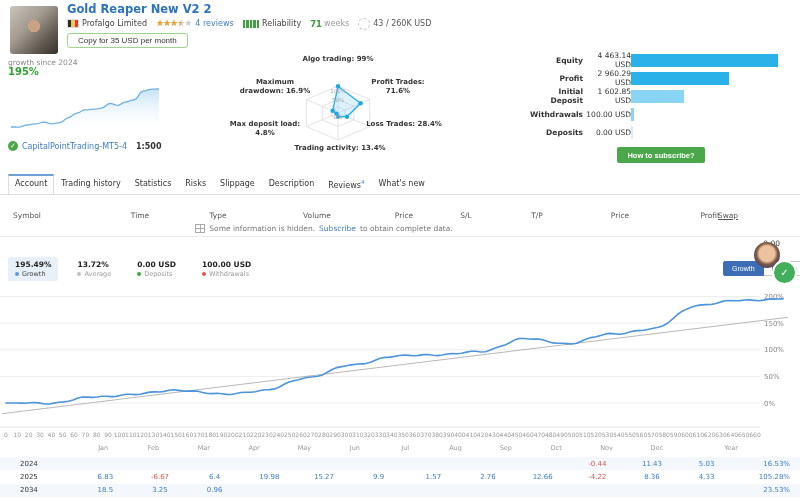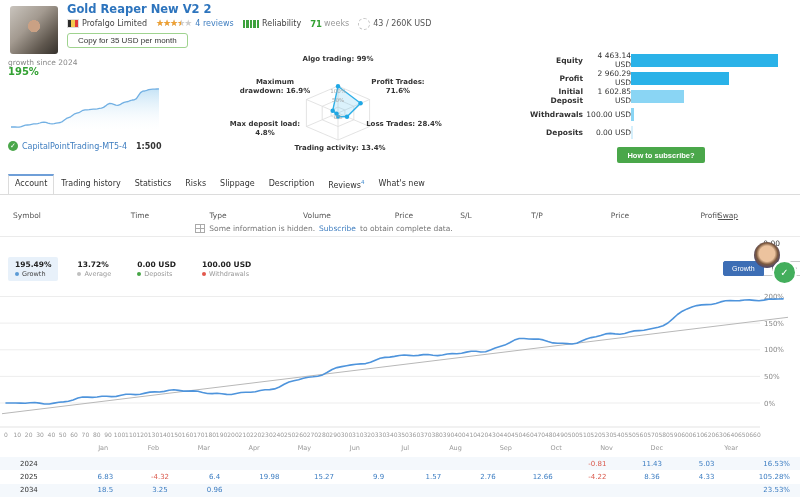--- a/index.html
+++ b/index.html
@@ -356,29 +356,29 @@
         <span class="ylab">2024</span>
         <span class="pos"></span>
         <span class="pos"></span>
         <span class="pos"></span>
         <span class="pos"></span>
         <span class="pos"></span>
         <span class="pos"></span>
         <span class="pos"></span>
         <span class="pos"></span>
         <span class="pos"></span>
-        <span class="neg">-0.81</span>
+        <span class="neg">-0.44</span>
         <span class="pos">11.43</span>
         <span class="pos">5.03</span>
         <span class="tot pos">16.53%</span>
       </div>
       <div class="trow">
         <span class="ylab">2025</span>
         <span class="pos">6.83</span>
-        <span class="neg">-4.32</span>
+        <span class="neg">-6.67</span>
         <span class="pos">6.4</span>
         <span class="pos">19.98</span>
         <span class="pos">15.27</span>
         <span class="pos">9.9</span>
         <span class="pos">1.57</span>
         <span class="pos">2.76</span>
         <span class="pos">12.66</span>
         <span class="neg">-4.22</span>
         <span class="pos">8.36</span>
         <span class="pos">4.33</span>

